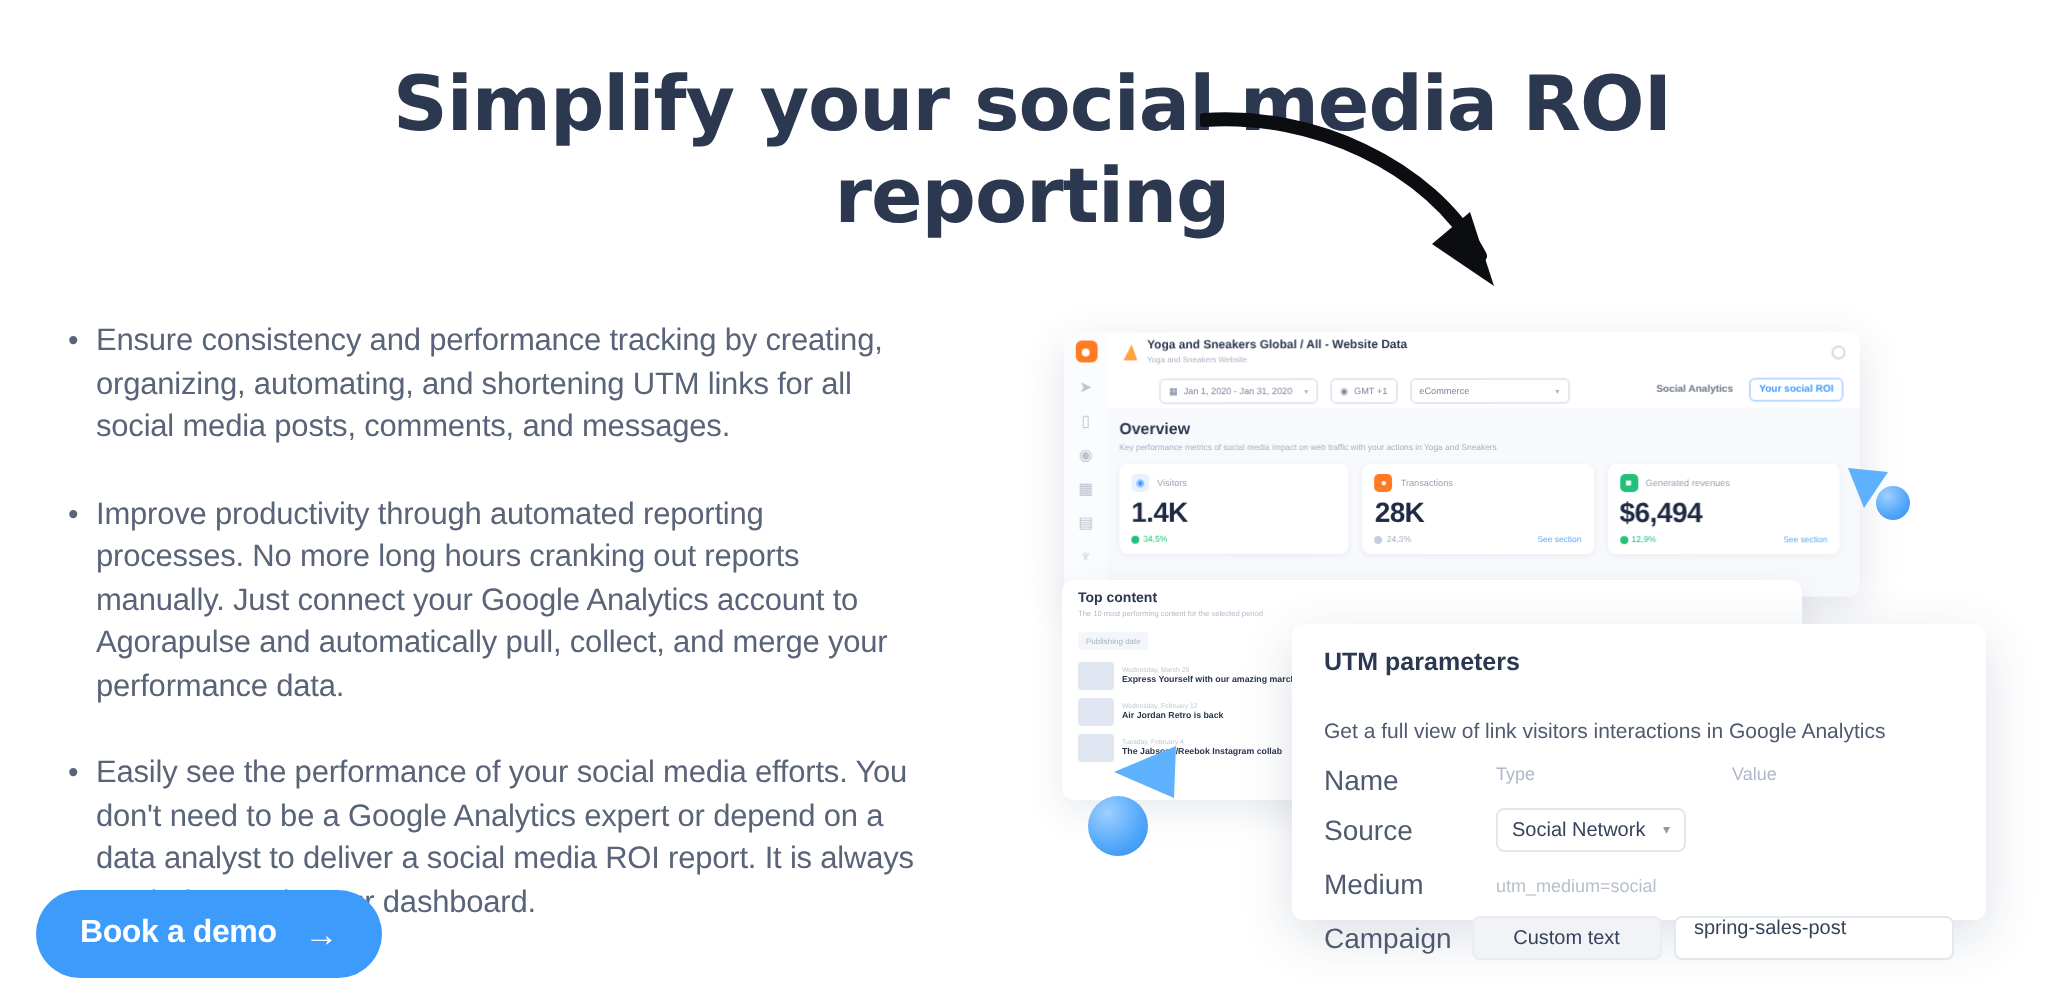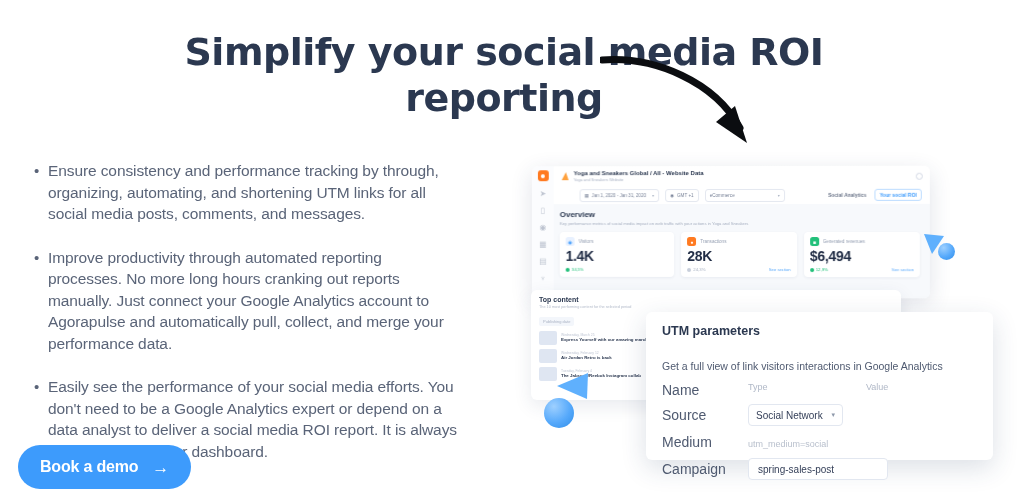--- a/index.html
+++ b/index.html
@@ -7,21 +7,21 @@
     width: 1024px; height: 502px;
     background: #ffffff;
     font-family: "Liberation Sans", sans-serif;
     overflow: hidden;
   }
   .page { position: relative; width: 1024px; height: 502px; background:#fff; }
 
   
   .headline {
     position: absolute;
-    left: 164px; top: 4px; width: 680px;
+    left: 176px; top: 4px; width: 680px;
     text-align: center;
     font-size: 38px;
     line-height: 46px;
     font-weight: 800;
     letter-spacing: -0.5px;
     color: #2b3850;
     font-family: "DejaVu Sans", sans-serif;
   }
 
   
@@ -154,21 +154,21 @@
   .selbox{
     border:1px solid #e2e7f0; border-radius:4px; height:22px; width:95px;
     display:flex; align-items:center; justify-content:space-between;
     padding:10px 7px; font-size:10px; color:#36415a; background:#fff; box-sizing:border-box;
   }
   .selbox .cv{ font-size:7px; color:#8e98aa;}
   .selbox.grey{ background:#f1f3f7; border-color:#e9ecf2; justify-content:center;}
   .valtxt{ font-size:9px; color:#b9c0cd;}
   .valbox{
     border:1px solid #e2e7f0; border-radius:4px; height:22px;
-    display:flex; align-items:center; padding:0 9px;
+    display:flex; padding:0 9px;
     font-size:10px; color:#36415a; box-sizing:border-box; background:#fff; width:140px;
   }
 
   
   .deco { position:absolute; }
   .sphere{ border-radius:50%; background: radial-gradient(circle at 33% 28%, #9ed0ff 0%, #56a9fb 55%, #2f8de8 100%); }
 </style>
 </head>
 <body>
 
@@ -179,21 +179,21 @@
   <div class="arrow-wrap">
     <svg width="170" height="110" viewBox="0 0 170 110">
       <path d="M2,10 C55,6 115,32 140,78" stroke="#0b0d10" stroke-width="7" fill="none" stroke-linecap="round"></path>
       <path d="M116,72 L147,93 L135,56" fill="#0b0d10"></path>
     </svg>
   </div>
 
   <div class="bullets">
     <div class="bullet">
       <span class="dot">•</span>
-      <span class="txt">Ensure consistency and performance tracking by through, organizing, automating, and shortening UTM links for all social media posts, comments, and messages.</span>
+      <span class="txt">Ensure consistency and performance tracking by creating, organizing, automating, and shortening UTM links for all social media posts, comments, and messages.</span>
     </div>
     <div class="bullet">
       <span class="dot">•</span>
       <span class="txt">Improve productivity through automated reporting processes. No more long hours cranking out reports manually. Just connect your Google Analytics account to Agorapulse and automatically pull, collect, and merge your performance data.</span>
     </div>
     <div class="bullet">
       <span class="dot">•</span>
       <span class="txt">Easily see the performance of your social media efforts. You don't need to be a Google Analytics expert or depend on a data analyst to deliver a social media ROI report. It is always ready for you in your dashboard.</span>
     </div>
   </div>
@@ -344,20 +344,25 @@
         </div>
       </div>
 
       <div class="utm-row">
         <div class="c-name">Medium</div>
         <div class="c-val"><span class="valtxt">utm_medium=social</span></div>
       </div>
 
       <div class="utm-row">
         <div class="c-name">Campaign</div>
+        <div class="c-type">
+          <div class="selbox grey">
+            <span>Custom text</span>
+          </div>
+        </div>
         <div class="c-val">
           <div class="valbox">
             <span>spring-sales-post</span>
           </div>
         </div>
       </div>
     </div>
   </div>
 
   <div class="deco" style="left:922px; top:232px;">

